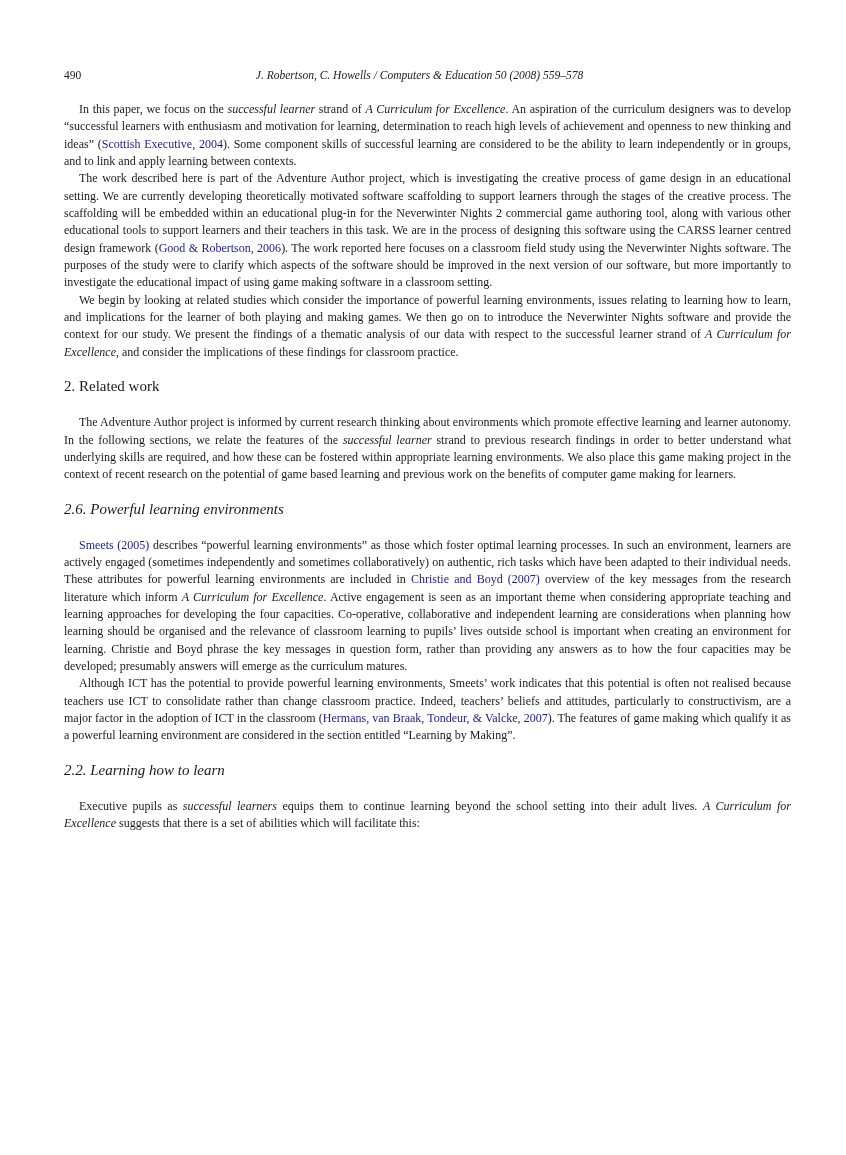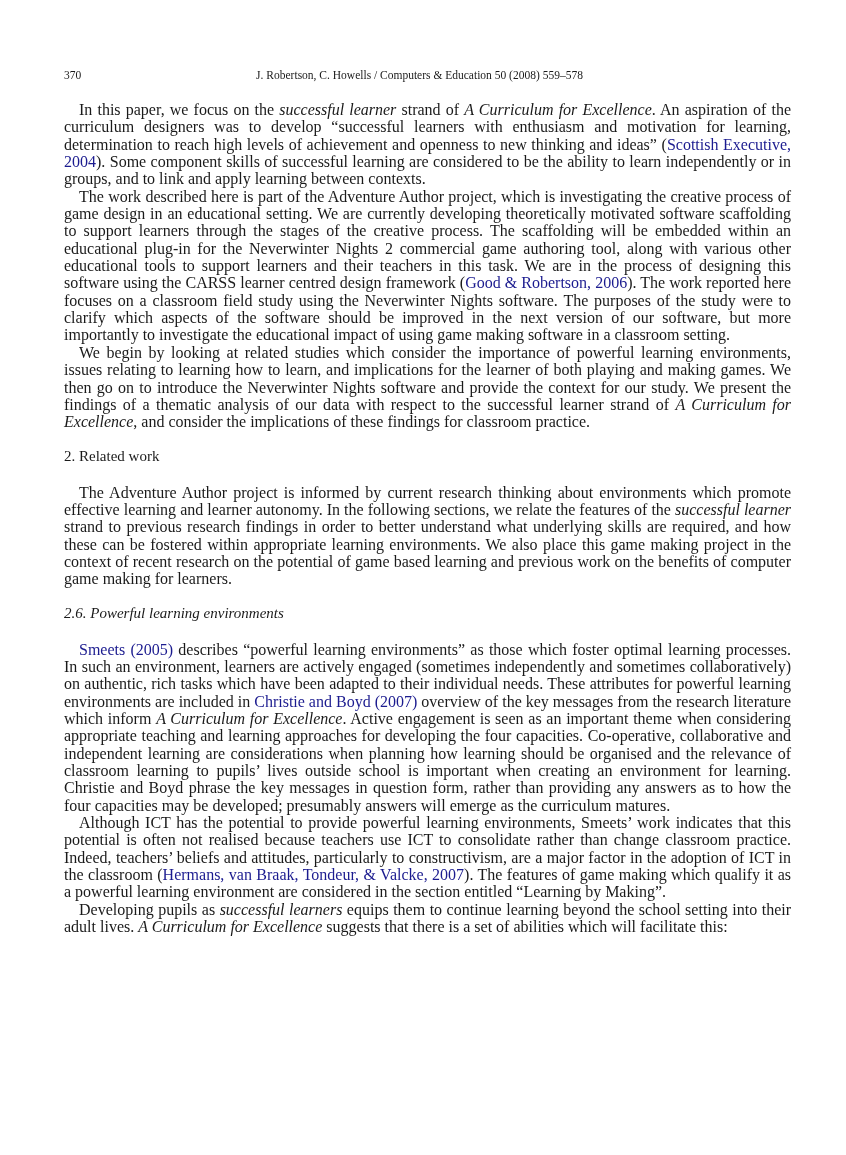--- a/index.html
+++ b/index.html
@@ -1,48 +1,49 @@
 <!DOCTYPE html>
 <html><head>
 <meta charset="utf-8">
 <style>
   html, body { margin: 0; padding: 0; background: #ffffff; }
   body { width: 846px; height: 1155px; position: relative; overflow: hidden;
          font-family: "Liberation Serif", "DejaVu Serif", serif; color: #1a1a1a; }
   .page { position: absolute; left: 64px; top: 66px; width: 727px; }
   .running-head { position: relative; height: 18px; font-size: 11.5px; line-height: 18px; }
   .running-head .pg { position: absolute; left: 0; top: 0; }
-  .running-head .title { position: absolute; left: 0; right: 16px; text-align: center; }
-  p { margin: 0; font-size: 16px; line-height: 17.35px; text-align: justify; text-indent: 15px; hyphens: manual; }
+  .running-head .title { position: absolute; left: 0; right: 16px; text-align: center; font-style: italic; }
+  p { margin: 0; font-size: 12px; line-height: 17.35px; text-align: justify; text-indent: 15px; hyphens: manual; }
   .first-para { margin-top: 17px; }
   a.ref { color: #1b1b8f; text-decoration: none; }
   em { font-style: italic; }
   h2 { margin: 17px 0 0 0; font-size: 15px; font-weight: normal; line-height: 17px; height: 36px; }
   h3 { margin: 17px 0 0 0; font-size: 15px; font-weight: normal; font-style: italic; line-height: 17px; height: 36px; }
 </style>
 </head>
 <body>
 
 <div class="page">
   <div class="running-head">
-    <span class="pg">370</span>
+    <span class="pg">490</span>
     <span class="title">J. Robertson, C. Howells / Computers &amp; Education 50 (2008) 559–578</span>
   </div>
 
   <p class="first-para"><span>In this paper, we focus on the </span><em>successful learner</em><span> strand of </span><em>A Curriculum for Excellence</em><span>. An aspiration of the curriculum designers was to develop “successful learners with enthusiasm and motivation for learning, determination to reach high levels of achievement and openness to new thinking and ideas” (</span><a class="ref">Scottish Executive, 2004</a><span>). Some component skills of successful learning are considered to be the ability to learn independently or in groups, and to link and apply learning between contexts.</span></p>
 
   <p><span>The work described here is part of the Adventure Author project, which is investigating the creative process of game design in an educational setting. We are currently developing theoretically motivated software scaffolding to support learners through the stages of the creative process. The scaffolding will be embedded within an educational plug-in for the Neverwinter Nights 2 commercial game authoring tool, along with various other educational tools to support learners and their teachers in this task. We are in the process of designing this software using the CARSS learner centred design framework (</span><a class="ref">Good &amp; Robertson, 2006</a><span>). The work reported here focuses on a classroom field study using the Neverwinter Nights software. The purposes of the study were to clarify which aspects of the software should be improved in the next version of our software, but more importantly to investigate the educational impact of using game making software in a classroom setting.</span></p>
 
   <p><span>We begin by looking at related studies which consider the importance of powerful learning environments, issues relating to learning how to learn, and implications for the learner of both playing and making games. We then go on to introduce the Neverwinter Nights software and provide the context for our study. We present the findings of a thematic analysis of our data with respect to the successful learner strand of </span><em>A Curriculum for Excellence</em><span>, and consider the implications of these findings for classroom practice.</span></p>
 
   <h2>2. Related work</h2>
 
   <p><span>The Adventure Author project is informed by current research thinking about environments which promote effective learning and learner autonomy. In the following sections, we relate the features of the </span><em>successful learner</em><span> strand to previous research findings in order to better understand what underlying skills are required, and how these can be fostered within appropriate learning environments. We also place this game making project in the context of recent research on the potential of game based learning and previous work on the benefits of computer game making for learners.</span></p>
 
   <h3>2.6. Powerful learning environments</h3>
 
   <p><a class="ref">Smeets (2005)</a><span> describes “powerful learning environments” as those which foster optimal learning processes. In such an environment, learners are actively engaged (sometimes independently and sometimes collaboratively) on authentic, rich tasks which have been adapted to their individual needs. These attributes for powerful learning environments are included in </span><a class="ref">Christie and Boyd (2007)</a><span> overview of the key messages from the research literature which inform </span><em>A Curriculum for Excellence</em><span>. Active engagement is seen as an important theme when considering appropriate teaching and learning approaches for developing the four capacities. Co-operative, collaborative and independent learning are considerations when planning how learning should be organised and the relevance of classroom learning to pupils’ lives outside school is important when creating an environment for learning. Christie and Boyd phrase the key messages in question form, rather than providing any answers as to how the four capacities may be developed; presumably answers will emerge as the curriculum matures.</span></p>
 
   <p><span>Although ICT has the potential to provide powerful learning environments, Smeets’ work indicates that this potential is often not realised because teachers use ICT to consolidate rather than change classroom practice. Indeed, teachers’ beliefs and attitudes, particularly to constructivism, are a major factor in the adoption of ICT in the classroom (</span><a class="ref">Hermans, van Braak, Tondeur, &amp; Valcke, 2007</a><span>). The features of game making which qualify it as a powerful learning environment are considered in the section entitled “Learning by Making”.</span></p>
 
+  <h3>2.2. Learning how to learn</h3>
 
-  <p><span>Developing pupils as </span><em>successful learners</em><span> equips them to continue learning beyond the school setting into their adult lives. </span><em>A Curriculum for Excellence</em><span> suggests that there is a set of abilities which will facilitate this:</span></p>
+  <p><span>Executive pupils as </span><em>successful learners</em><span> equips them to continue learning beyond the school setting into their adult lives. </span><em>A Curriculum for Excellence</em><span> suggests that there is a set of abilities which will facilitate this:</span></p>
 </div>
 
 </body></html>

